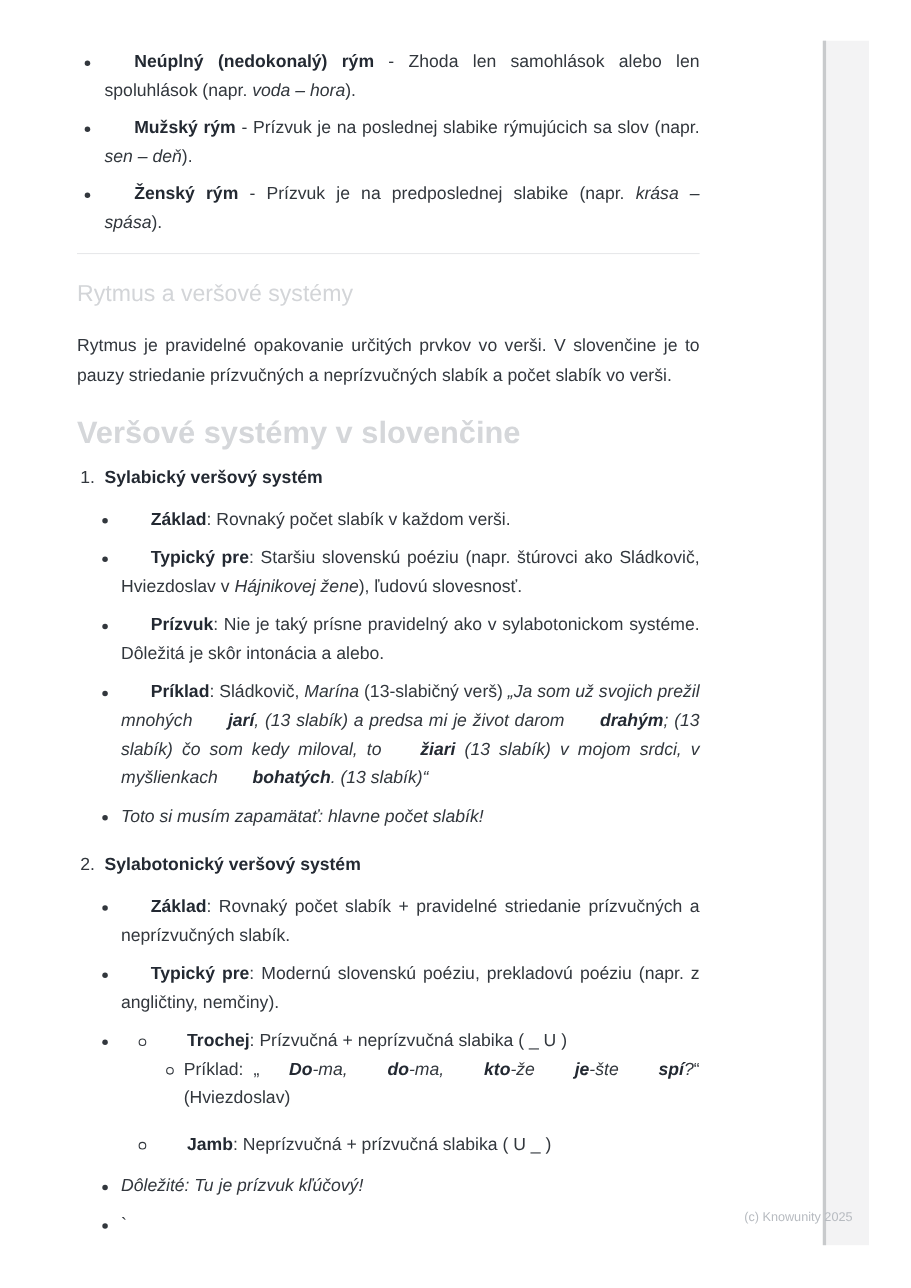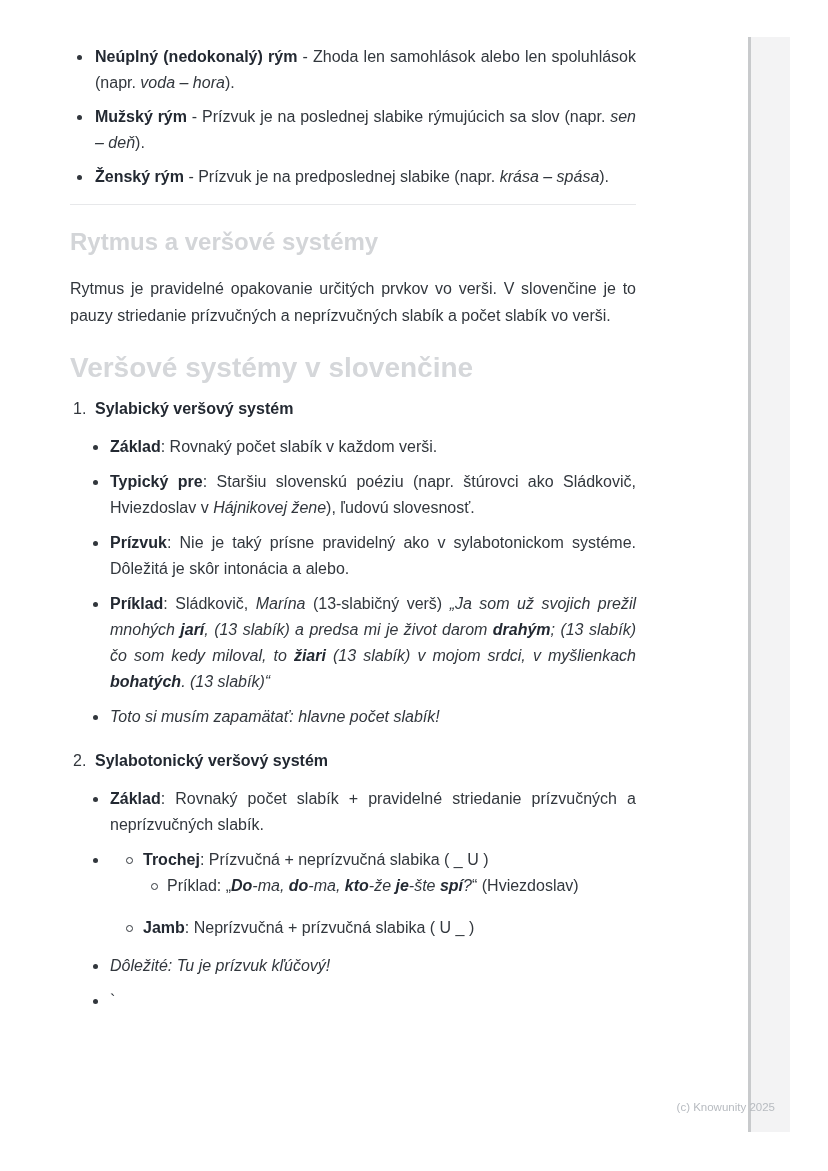--- a/index.html
+++ b/index.html
@@ -17,31 +17,31 @@
   body{
     width:828px;height:1171px;position:relative;overflow:hidden;
     background:#ffffff;
     font-family:"Liberation Sans","DejaVu Sans",sans-serif;
     font-size:16px;color:var(--text);
   }
   .content{position:absolute;left:70px;top:30px;width:566px;}
   ul,ol{list-style:none;margin:0;padding:0;}
   li{position:relative;line-height:26px;text-align:justify;}
   .runs{display:inline;}
-  .b{font-weight:700;color:var(--bold);}
+  .b{font-weight:700;color:var(--bold);margin-left:27px;}
   .i{font-style:italic;}
 
   
   .l1{margin-top:14px;}
   .l1>li{padding-left:25px;margin-bottom:8px;}
   .l1>li::before{content:"";position:absolute;left:7px;top:11px;width:5px;height:5px;border-radius:50%;background:var(--text);}
 
   hr.divider{border:none;border-top:1px solid var(--divider);margin:14px 0 0 0;width:100%;}
 
-  h2.sec-title{font-size:24px;line-height:30px;font-weight:700;color:var(--heading);margin:22px 0 0 0;}
+  h2.sec-title{font-size:21px;line-height:30px;font-weight:400;color:var(--heading);margin:22px 0 0 0;}
   p.intro{margin:18px 0 0 0;line-height:27px;text-align:justify;}
   h3.sub-title{font-size:28px;line-height:26px;font-weight:700;color:var(--subheading);margin:26px 0 0 0;}
 
   
   ol.systems{margin-top:15px;}
   .sys{padding-left:25px;}
   .sys + .sys{margin-top:18px;}
   .sys .num-marker{position:absolute;left:3px;top:0;font-weight:400;color:var(--text);}
   .sys-title{font-weight:700;color:var(--bold);}
 
@@ -99,20 +99,21 @@
         <li><span class="runs"><span class="b">Príklad</span><span>: Sládkovič, </span><span class="i">Marína</span><span> (13-slabičný verš) </span><span class="i">„Ja som už svojich prežil mnohých </span><span class="b i">jarí</span><span class="i">, (13 slabík) a predsa mi je život darom </span><span class="b i">drahým</span><span class="i">; (13 slabík) čo som kedy miloval, to </span><span class="b i">žiari</span><span class="i"> (13 slabík) v mojom srdci, v myšlienkach </span><span class="b i">bohatých</span><span class="i">. (13 slabík)“</span></span></li>
         <li><span class="runs"><span class="i">Toto si musím zapamätať: hlavne počet slabík!</span></span></li>
       </ul>
     </li>
 
     <li class="sys">
       <span class="num-marker">2.</span>
       <span class="sys-title">Sylabotonický veršový systém</span>
       <ul class="l2">
         <li><span class="runs"><span class="b">Základ</span><span>: Rovnaký počet slabík + pravidelné striedanie prízvučných a neprízvučných slabík.</span></span></li>
+        <li><span class="runs"><span class="b">Typický pre</span><span>: Modernú slovenskú poéziu, prekladovú poéziu (napr. z angličtiny, nemčiny).</span></span></li>
         <li>
           <ul class="l3">
             <li class="foot-trochej">
               <span class="runs"><span class="b">Trochej</span><span>: Prízvučná + neprízvučná slabika ( _ U )</span></span>
               <ul class="l4">
                 <li><span class="runs"><span>Príklad: „</span><span class="b i">Do</span><span class="i">-ma, </span><span class="b i">do</span><span class="i">-ma, </span><span class="b i">kto</span><span class="i">-že </span><span class="b i">je</span><span class="i">-šte </span><span class="b i">spí</span><span class="i">?</span><span>“ (Hviezdoslav)</span></span></li>
               </ul>
             </li>
             <li class="foot-jamb">
               <span class="runs"><span class="b">Jamb</span><span>: Neprízvučná + prízvučná slabika ( U _ )</span></span>

